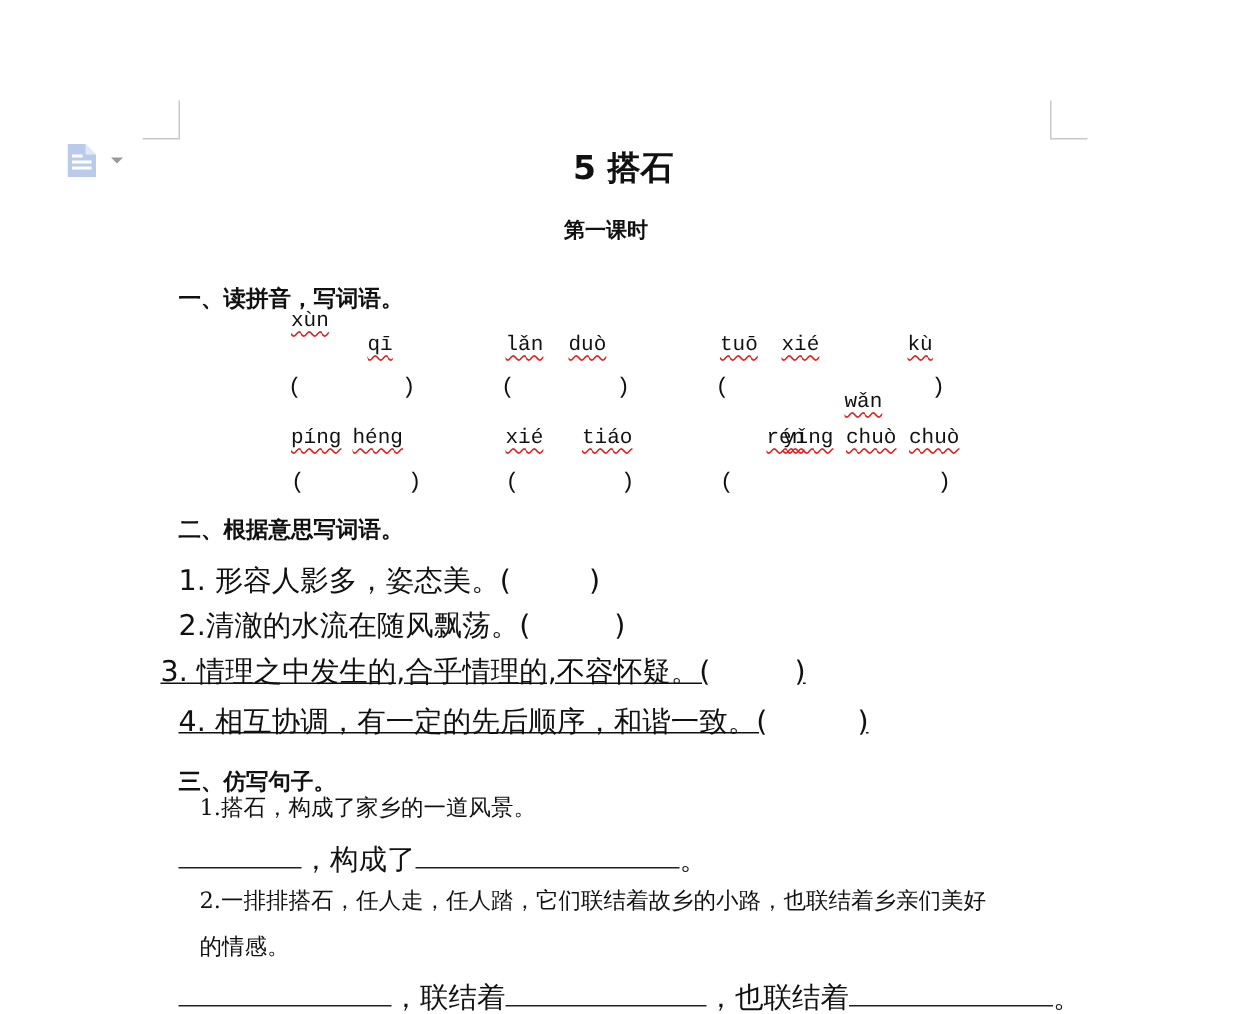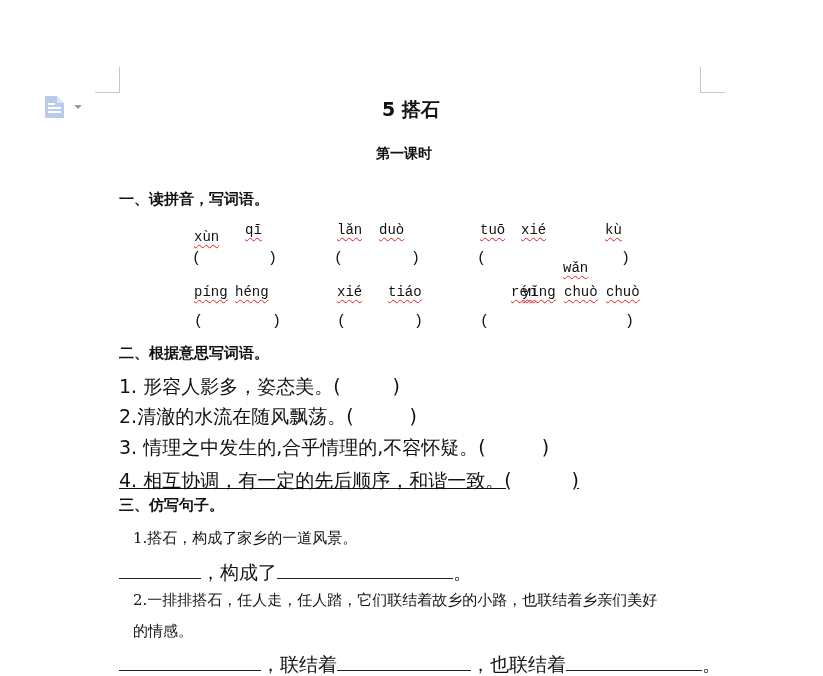--- a/index.html
+++ b/index.html
@@ -10,21 +10,21 @@
     .abs { position: absolute; white-space: nowrap; }
     .corner-v { position: absolute; width: 1px; background: #c8c8c8; }
     .corner-h { position: absolute; height: 1px; background: #c8c8c8; }
     .doc-icon {
       position: absolute; left: 45px; top: 96px; width: 19px; height: 22px;
     }
     .doc-arrow {
       position: absolute; left: 74px; top: 105px; width: 0; height: 0;
       border-left: 4px solid transparent; border-right: 4px solid transparent; border-top: 4px solid #9a9a9a;
     }
-    .title { font-size: 19px; font-weight: bold; }
+    .title { font-size: 22px; font-weight: bold; }
     .subtitle { font-size: 14px; font-weight: bold; }
     .heading { font-size: 15px; font-weight: bold; }
     .body-text { font-size: 19px; }
     .kai { font-family: "DejaVu Serif", "Liberation Serif", serif; font-size: 15px; margin-left: 14px; }
     .pinyin {
       font-family: "Liberation Mono", "DejaVu Sans Mono", monospace; font-size: 14px;
       text-decoration: underline wavy #e02020; text-underline-offset: 3px; text-decoration-thickness: 1px;
     }
     .paren { font-family: "Liberation Mono", "DejaVu Sans Mono", monospace; font-size: 15px; }
     .blank { display: inline-block; border-bottom: 1px solid #222; height: 14px; vertical-align: baseline; }
@@ -46,21 +46,21 @@
     <rect x="3" y="15" width="13" height="2" fill="#ffffff"></rect>
   </svg>
 </div>
 <div class="doc-arrow"></div>
 
 <div class="abs title" style="left:382px; top:97px;">5 搭石</div>
 <div class="abs subtitle" style="left:376px; top:145px;">第一课时</div>
 
 <div class="abs heading" style="left:119px; top:190px;">一、读拼音，写词语。</div>
 
-<span class="abs pinyin" style="left:194px; top:229px;">xùn</span>
+<span class="abs pinyin" style="left:194px; top:206px;">xùn</span>
 <span class="abs pinyin" style="left:245px; top:222px;">qī</span>
 <span class="abs paren" style="left:192px; top:250px;">(</span>
 <span class="abs paren" style="left:268px; top:250px;">)</span>
 
 <span class="abs pinyin" style="left:337px; top:222px;">lǎn</span>
 <span class="abs pinyin" style="left:379px; top:222px;">duò</span>
 <span class="abs paren" style="left:334px; top:250px;">(</span>
 <span class="abs paren" style="left:411px; top:250px;">)</span>
 
 <span class="abs pinyin" style="left:480px; top:222px;">tuō</span>
@@ -87,28 +87,28 @@
 <span class="abs paren" style="left:480px; top:313px;">(</span>
 <span class="abs paren" style="left:625px; top:313px;">)</span>
 
 <div class="abs heading" style="left:119px; top:344px;">二、根据意思写词语。</div>
 <div class="abs body-text" style="left:119px; top:374px;">
   <span>1.  形容人影多，姿态美。(</span><span style="display:inline-block;width:52px;"></span><span>)</span>
 </div>
 <div class="abs body-text" style="left:119px; top:404px;">
   <span>2.清澈的水流在随风飘荡。(</span><span style="display:inline-block;width:56px;"></span><span>)</span>
 </div>
-<div class="abs body-text" style="left:119px; top:435px;">
+<div class="abs body-text" style="left:107px; top:435px;text-decoration:underline;">
   <span>3.  情理之中发生的,合乎情理的,不容怀疑。(</span><span style="display:inline-block;width:56px;"></span><span>)</span>
 </div>
 <div class="abs body-text" style="left:119px; top:468px;text-decoration:underline;">
   <span>4.  相互协调，有一定的先后顺序，和谐一致。(</span><span style="display:inline-block;width:60px;"></span><span>)</span>
 </div>
 
-<div class="abs heading" style="left:119px; top:496px;">三、仿写句子。</div>
+<div class="abs heading" style="left:119px; top:512px;">三、仿写句子。</div>
 <div class="abs kai" style="left:119px; top:529px;">1.搭石，构成了家乡的一道风景。</div>
 <div class="abs body-text" style="left:119px; top:560px;">
   <span class="blank" style="width:82px;"></span><span>，构成了</span><span class="blank" style="width:176px;"></span><span>。</span>
 </div>
 <div class="abs kai" style="left:119px; top:591px;">2.一排排搭石，任人走，任人踏，它们联结着故乡的小路，也联结着乡亲们美好</div>
 <div class="abs kai" style="left:119px; top:622px;">的情感。</div>
 <div class="abs body-text" style="left:119px; top:652px;">
   <span class="blank" style="width:142px;"></span><span>，联结着</span><span class="blank" style="width:134px;"></span><span>，也联结着</span><span class="blank" style="width:136px;"></span><span>。</span>
 </div>
 

